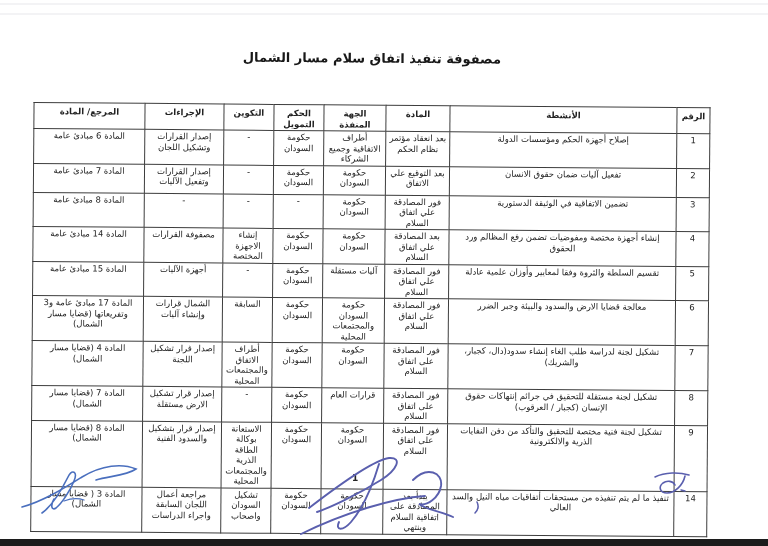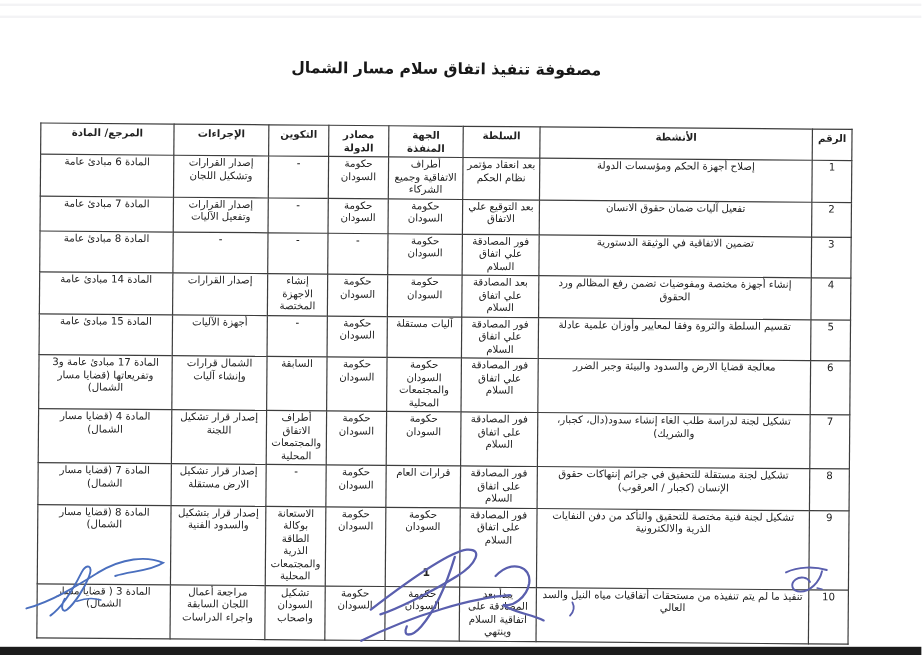--- a/index.html
+++ b/index.html
@@ -90,23 +90,23 @@
         <col class="w-body">
       <col class="w-funding">
         <col class="w-formation">
         <col class="w-procedures">
         <col class="w-reference">
     </colgroup>
     <thead>
       <tr style="height:24px;">
         <th>الرقم</th>
         <th>الأنشطة</th>
-        <th>السلطة</th>
+        <th>المادة</th>
         <th>الجهة المنفذة</th>
-        <th>مصادر الدولة</th>
+        <th>الحكم التمويل</th>
         <th>التكوين</th>
         <th>الإجراءات</th>
         <th>المرجع/ المادة</th>
       </tr>
     </thead>
     <tbody>
       <tr style="height:29px;">
         <td class="c-num">1</td>
         <td class="c-activity">إصلاح أجهزة الحكم ومؤسسات الدولة</td>
         <td>بعد انعقاد مؤتمر نظام الحكم</td>
@@ -136,21 +136,21 @@
         <td>-</td>
         <td class="c-reference">المادة 8 مبادئ عامة</td>
       </tr>
       <tr style="height:29px;">
         <td class="c-num">4</td>
         <td class="c-activity">إنشاء أجهزة مختصة ومفوضيات تضمن رفع المظالم ورد الحقوق</td>
         <td>بعد المصادقة علي اتفاق السلام</td>
         <td>حكومة السودان</td>
         <td>حكومة السودان</td>
         <td>إنشاء الاجهزة المختصة</td>
-        <td>إصدار القرارات</td>
+        <td>مصفوفة القرارات</td>
         <td class="c-reference">المادة 14 مبادئ عامة</td>
       </tr>
       <tr style="height:21px;">
         <td class="c-num">5</td>
         <td class="c-activity">تقسيم السلطة والثروة وفقا لمعايير وأوزان علمية عادلة</td>
         <td>فور المصادقة علي اتفاق السلام</td>
         <td>آليات مستقلة</td>
         <td>حكومة السودان</td>
         <td>-</td>
         <td>أجهزة الآليات</td>
@@ -190,21 +190,21 @@
         <td class="c-num">9</td>
         <td class="c-activity">تشكيل لجنة فنية مختصة للتحقيق والتأكد من دفن النفايات الذرية والالكترونية</td>
         <td>فور المصادقة على اتفاق السلام</td>
         <td>حكومة السودان</td>
         <td>حكومة السودان</td>
         <td>الاستعانة بوكالة الطاقة الذرية والمجتمعات المحلية</td>
         <td>إصدار قرار بتشكيل والسدود الفنية</td>
         <td class="c-reference">المادة 8 (قضايا مسار الشمال)</td>
       </tr>
       <tr style="height:37px;">
-        <td class="c-num">10</td>
+        <td class="c-num">14</td>
         <td class="c-activity">تنفيذ ما لم يتم تنفيذه من مستحقات أتفاقيات مياه النيل والسد العالي</td>
         <td>يبدأ بعد المصادقة على اتفاقية السلام وينتهي</td>
         <td>حكومة السودان</td>
         <td>حكومة السودان</td>
         <td>تشكيل السودان واصحاب</td>
         <td>مراجعة أعمال اللجان السابقة واجراء الدراسات</td>
         <td class="c-reference">المادة 3 ( قضايا مسار الشمال)</td>
       </tr>
     </tbody>
   </table>

